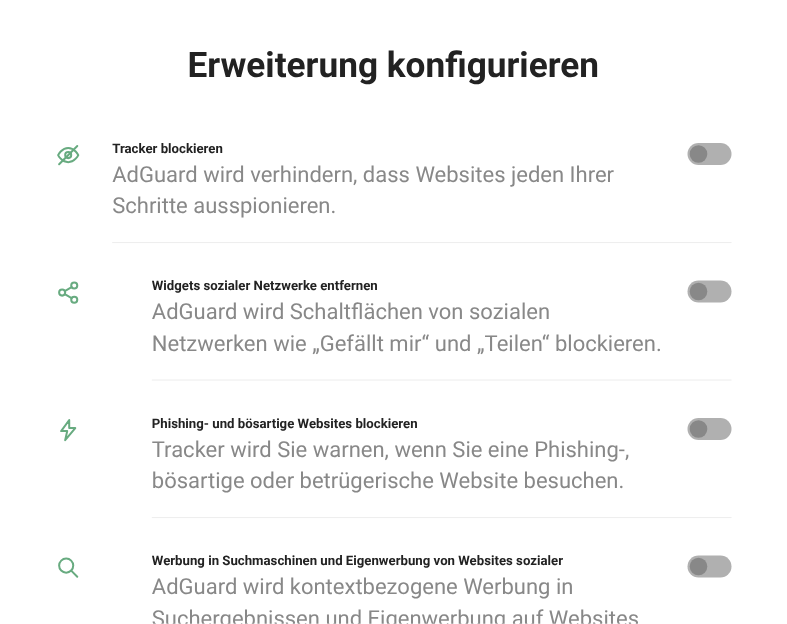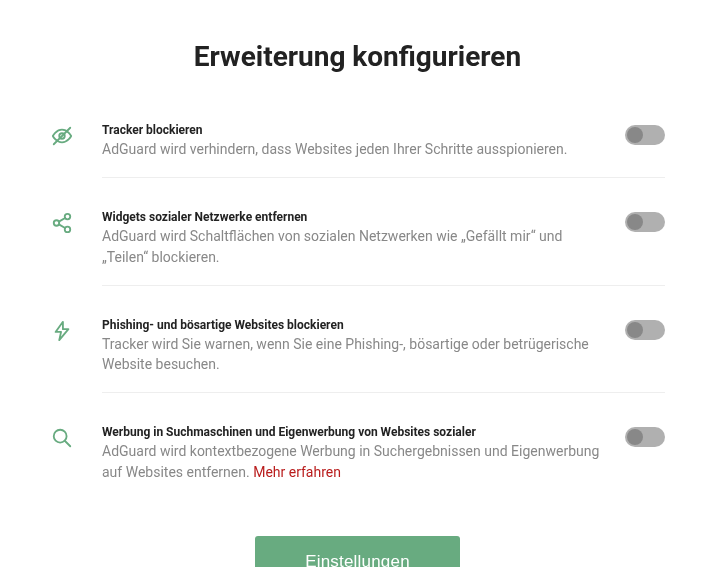--- a/index.html
+++ b/index.html
@@ -8,32 +8,33 @@
   background: #fff;
   width: 715px;
   height: 567px;
   overflow: hidden;
 }
 .container {
   padding: 40px 50px 30px 50px;
 }
 .title {
   text-align: center;
-  font-size: 28px;
+  font-size: 32px;
   font-weight: 700;
   color: #222;
   margin-bottom: 34px;
 }
 .setting-row {
   display: flex;
   align-items: flex-start;
   padding: 16px 0;
 }
 .setting-row + .setting-row {
   border-top: none;
+  gap: 36px;
 }
 .setting-body {
   margin-left: 28px;
   flex: 1;
   padding-bottom: 18px;
   border-bottom: 1px solid #eee;
 }
 .setting-row:last-of-type .setting-body {
   border-bottom: none;
 }
@@ -45,21 +46,21 @@
   flex: 1;
   padding-right: 20px;
 }
 .setting-title {
   font-size: 12px;
   font-weight: 700;
   color: #222;
   margin-bottom: 2px;
 }
 .setting-desc {
-  font-size: 14px;
+  font-size: 20px;
   color: #888;
   line-height: 1.45;
 }
 .learn-more {
   color: #b91c1c;
   text-decoration: none;
 }
 .icon-col {
   width: 24px;
   display: flex;

